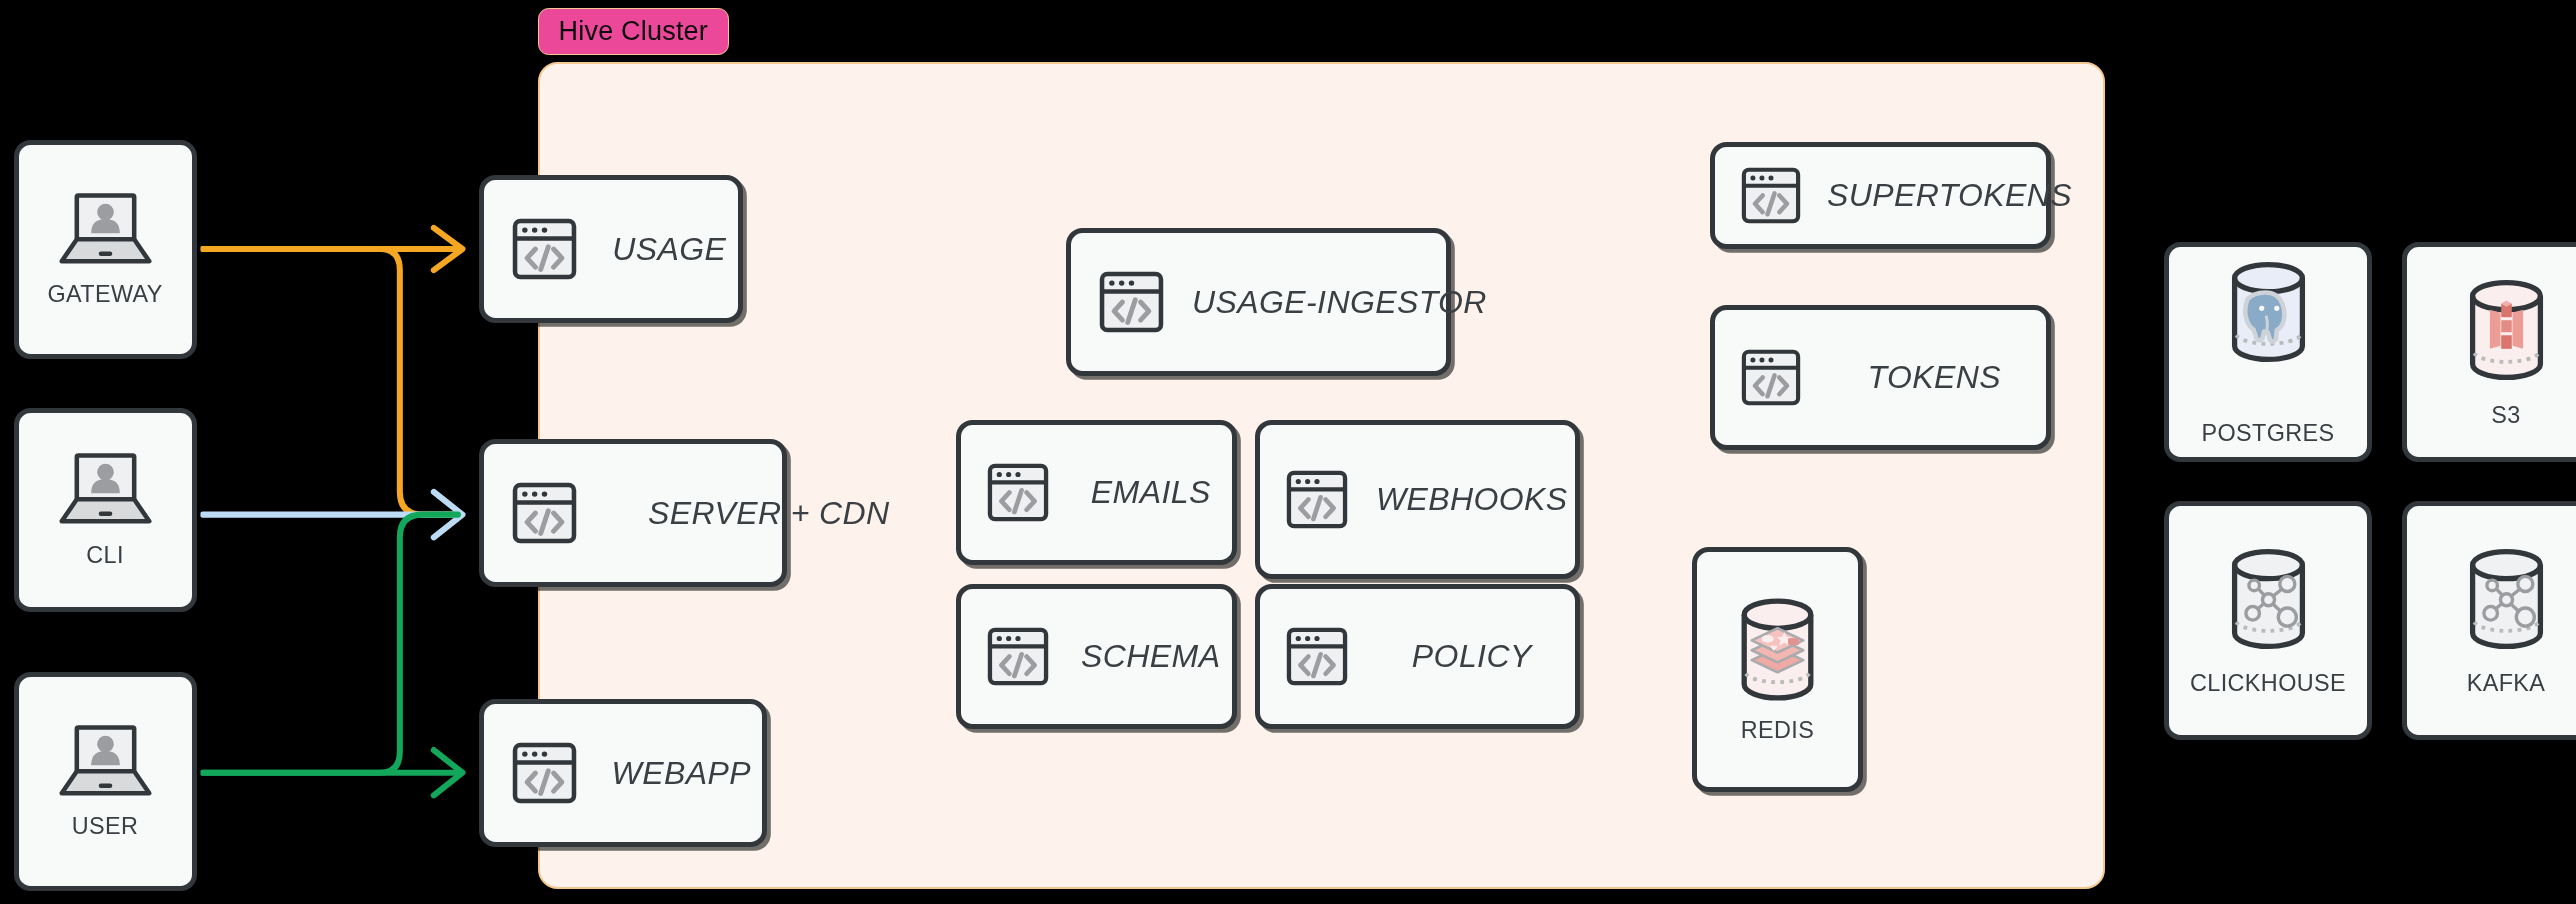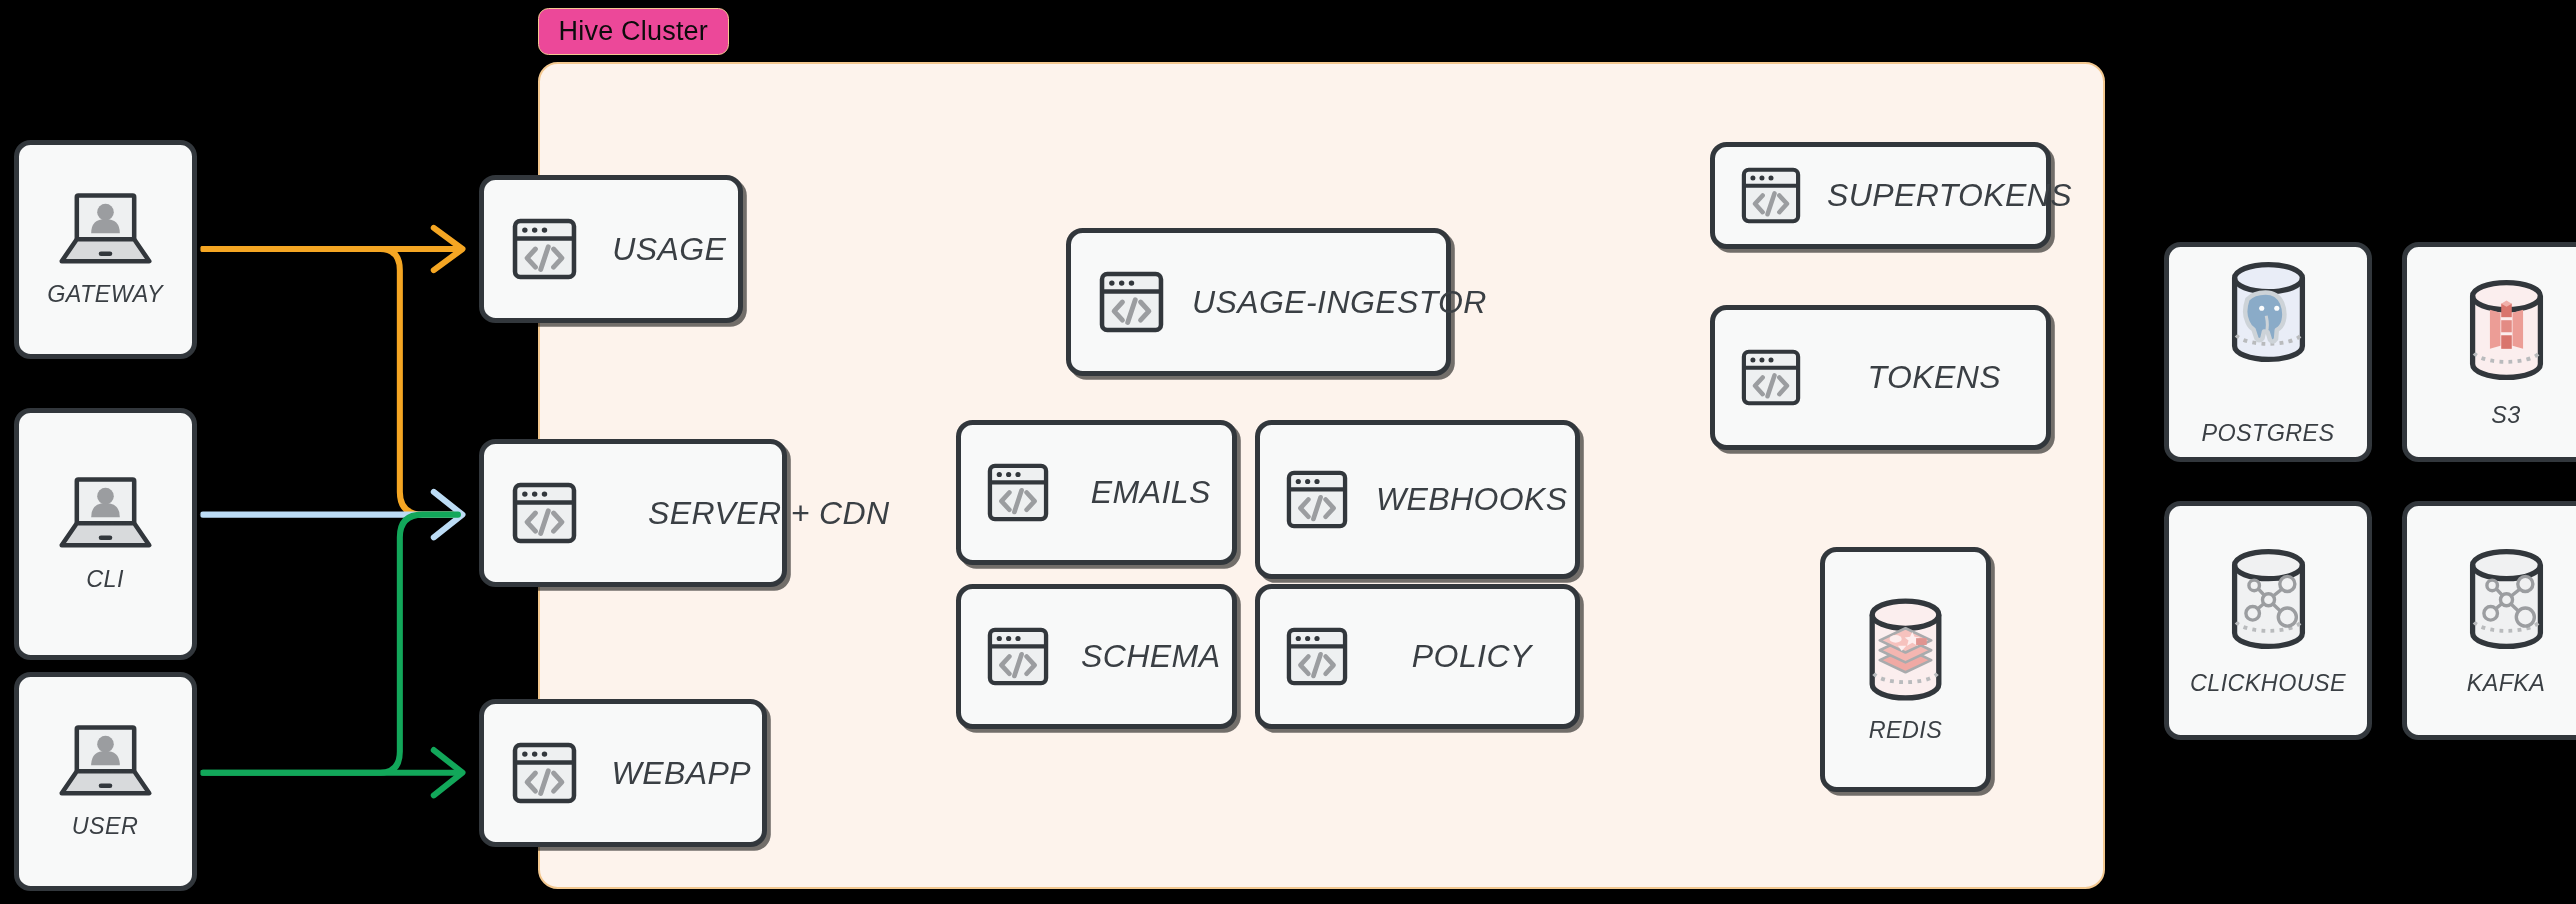--- a/index.html
+++ b/index.html
@@ -79,21 +79,20 @@
     padding-right: 4.5px;
   }
   
   .node.vert {
     display: flex;
     flex-direction: column;
     align-items: center;
     justify-content: center;
   }
   .node.vert .node-label {
-    font-style: italic;
     font-size: 23.4px;
     color: #3a3f44;
     letter-spacing: 0.4px;
     white-space: nowrap;
     margin-top: 10.6px;
   }
 
   
   #wires {
     position: absolute;
@@ -157,21 +156,21 @@
         <circle cx="64" cy="28" r="11" fill="#9b9da0"></circle>
         <path d="M45 56 q0 -19 19 -19 q19 0 19 19 z" fill="#9b9da0"></path>
         <path d="M26 64 L102 64 L122 93 L6 93 Z" fill="#d8dadc" stroke="#32373c" stroke-width="6" stroke-linejoin="round"></path>
         <rect x="55" y="80" width="18" height="6" rx="3" fill="#32373c"></rect>
         <path d="M26 64 L102 64" stroke="#32373c" stroke-width="3" stroke-dasharray="5 5"></path>
       </svg>
     </span>
     <span class="node-label">GATEWAY</span>
   </div>
 
-  <div class="node vert" style="left:13.6px; top:408px; width:183px; height:252px;">
+  <div class="node vert" style="left:13.6px; top:408px; width:183px; height:204px;">
     <span class="ico">
       <svg width="97" height="77" viewBox="0 0 128 102">
         <rect x="26" y="6" width="76" height="58" rx="2" fill="#eef0f1" stroke="#32373c" stroke-width="6"></rect>
         <circle cx="64" cy="28" r="11" fill="#9b9da0"></circle>
         <path d="M45 56 q0 -19 19 -19 q19 0 19 19 z" fill="#9b9da0"></path>
         <path d="M26 64 L102 64 L122 93 L6 93 Z" fill="#d8dadc" stroke="#32373c" stroke-width="6" stroke-linejoin="round"></path>
         <rect x="55" y="80" width="18" height="6" rx="3" fill="#32373c"></rect>
         <path d="M26 64 L102 64" stroke="#32373c" stroke-width="3" stroke-dasharray="5 5"></path>
       </svg>
     </span>
@@ -325,21 +324,21 @@
         <path d="M4 27 L82 27" stroke="#32373c" stroke-width="6"></path>
         <circle cx="17" cy="16" r="3.6" fill="#32373c"></circle>
         <circle cx="30" cy="16" r="3.6" fill="#32373c"></circle>
         <circle cx="43" cy="16" r="3.6" fill="#32373c"></circle>
         <path d="M31 41 L20 53 L31 65 M55 41 L66 53 L55 65 M48 38 L38 68" stroke="#9b9da0" stroke-width="6.5" fill="none" stroke-linecap="round" stroke-linejoin="round"></path>
       </svg>
     </span>
     <span class="node-label">TOKENS</span>
   </div>
 
-  <div class="node vert" style="left:1820px; top:547px; width:171px; height:245px;">
+  <div class="node vert" style="left:1692px; top:547px; width:171px; height:245px;">
     <span class="ico">
       <svg width="97" height="109" viewBox="0 0 128 144">
         <path d="M20 26 L20 118 a44 18 0 0 0 88 0 L108 26 Z" fill="#fbeeee"></path>
         <ellipse cx="64" cy="26" rx="44" ry="18" fill="#fbeeee" stroke="#32373c" stroke-width="7"></ellipse>
         <path d="M20 26 L20 118 a44 18 0 0 0 88 0 L108 26" fill="none" stroke="#32373c" stroke-width="7"></path>
         <path d="M22 104 a44 16 0 0 0 84 0" fill="none" stroke="#b9bbbd" stroke-width="5" stroke-dasharray="5 7"></path>
         <g transform="translate(64,76)">
           <path d="M-34 10 L0 -6 L34 10 L0 26 Z" fill="#f0a9a4" stroke="#a9abad" stroke-width="3.5" stroke-linejoin="round"></path>
           <path d="M-34 -3 L0 -19 L34 -3 L0 13 Z" fill="#f4b6b1" stroke="#a9abad" stroke-width="3.5" stroke-linejoin="round"></path>
           <path d="M-34 -16 L0 -32 L34 -16 L0 0 Z" fill="#f6c2be" stroke="#a9abad" stroke-width="3.5" stroke-linejoin="round"></path>

